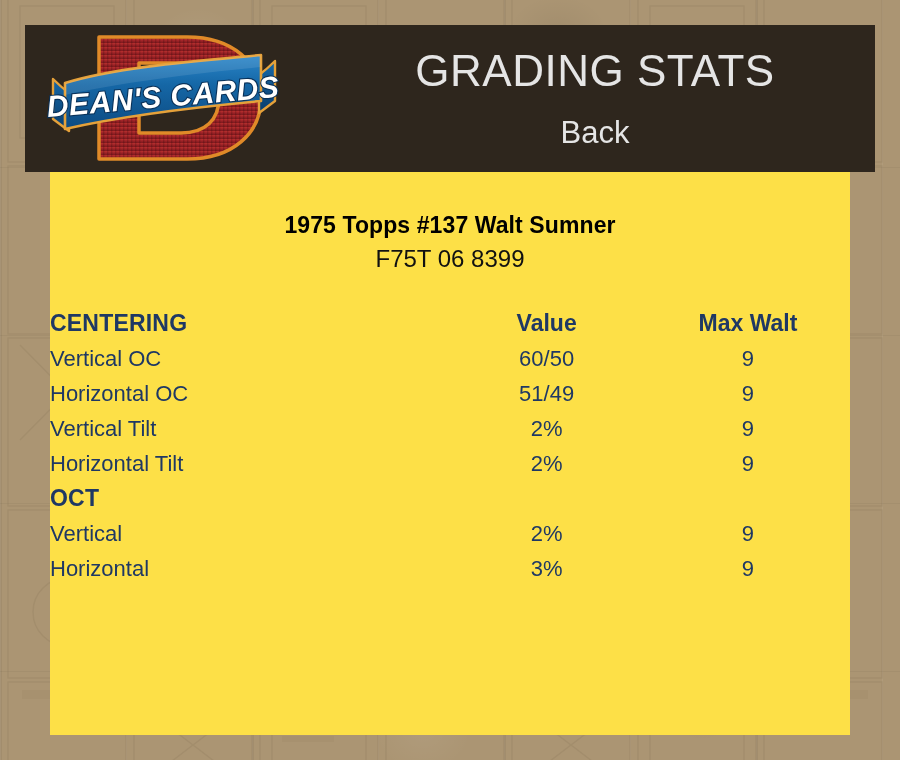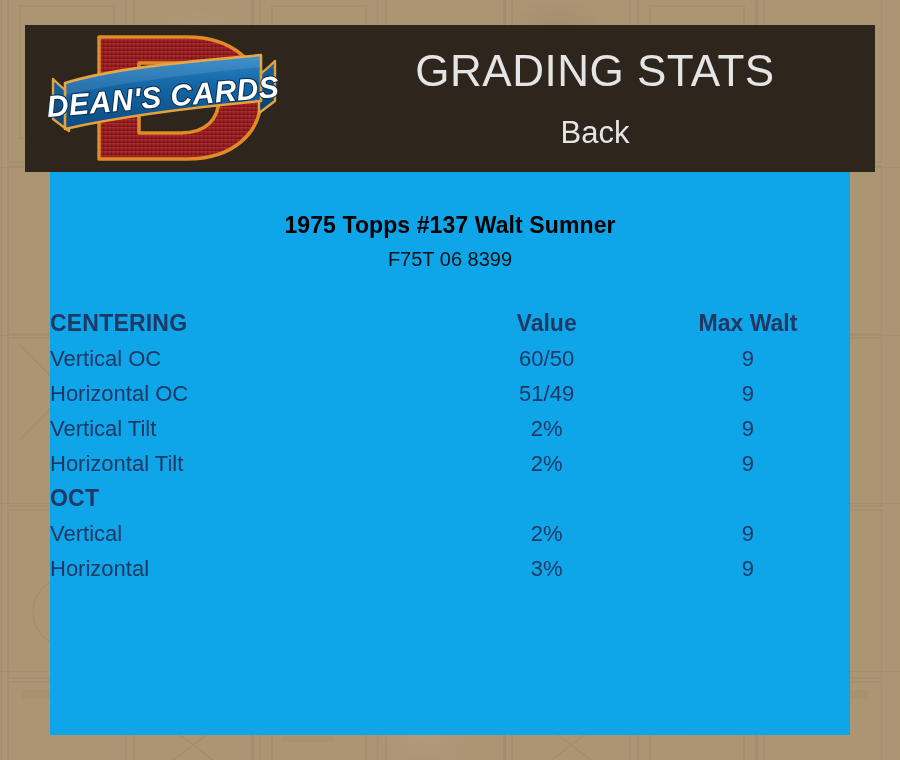--- a/index.html
+++ b/index.html
@@ -51,29 +51,29 @@
   #header-title{
     font-size:44px;line-height:50px;font-weight:400;letter-spacing:.5px;
   }
   #header-subtitle{
     font-size:31px;line-height:38px;font-weight:400;margin-top:18px;
   }
 
   
   #content-panel{
     position:absolute;left:50px;top:172px;width:800px;height:563px;
-    background:#0ea5e9;
+    background:#fde047;
   }
 
   #card-title{
     text-align:center;color:#000;font-weight:bold;font-size:23px;
     margin-top:39px;line-height:28px;letter-spacing:.1px;
   }
   #card-serial{
-    text-align:center;color:#111;font-weight:400;font-size:20px;
+    text-align:center;color:#111;font-weight:400;font-size:24px;
     margin-top:7px;line-height:26px;
   }
 
   
   #stats-table{
     margin-top:26px;
     width:100%;
     border-collapse:collapse;
     color:#1f3864;
   }

